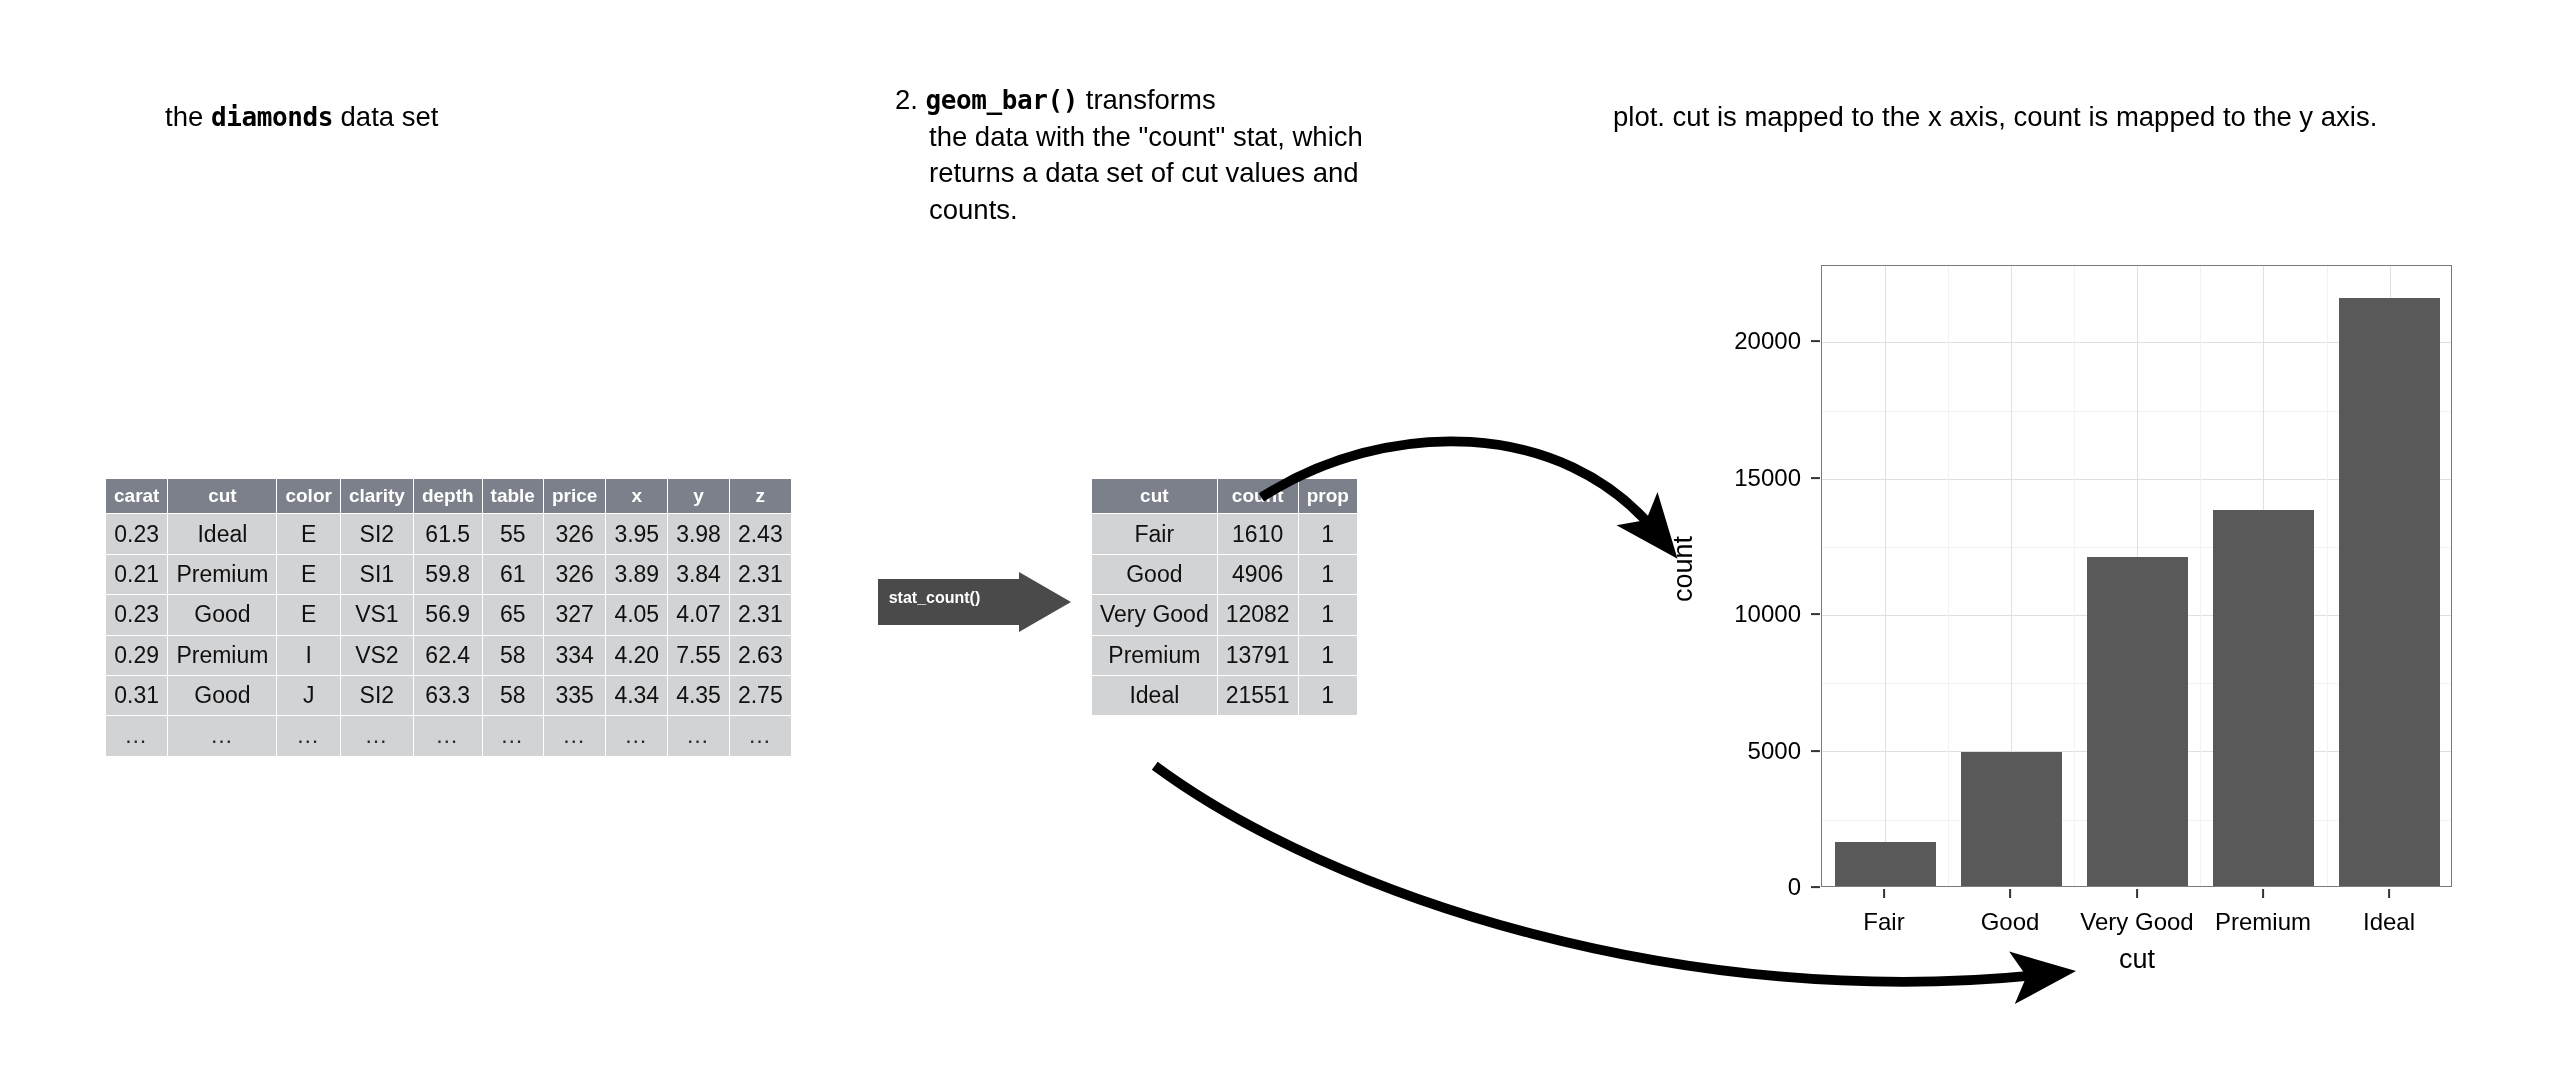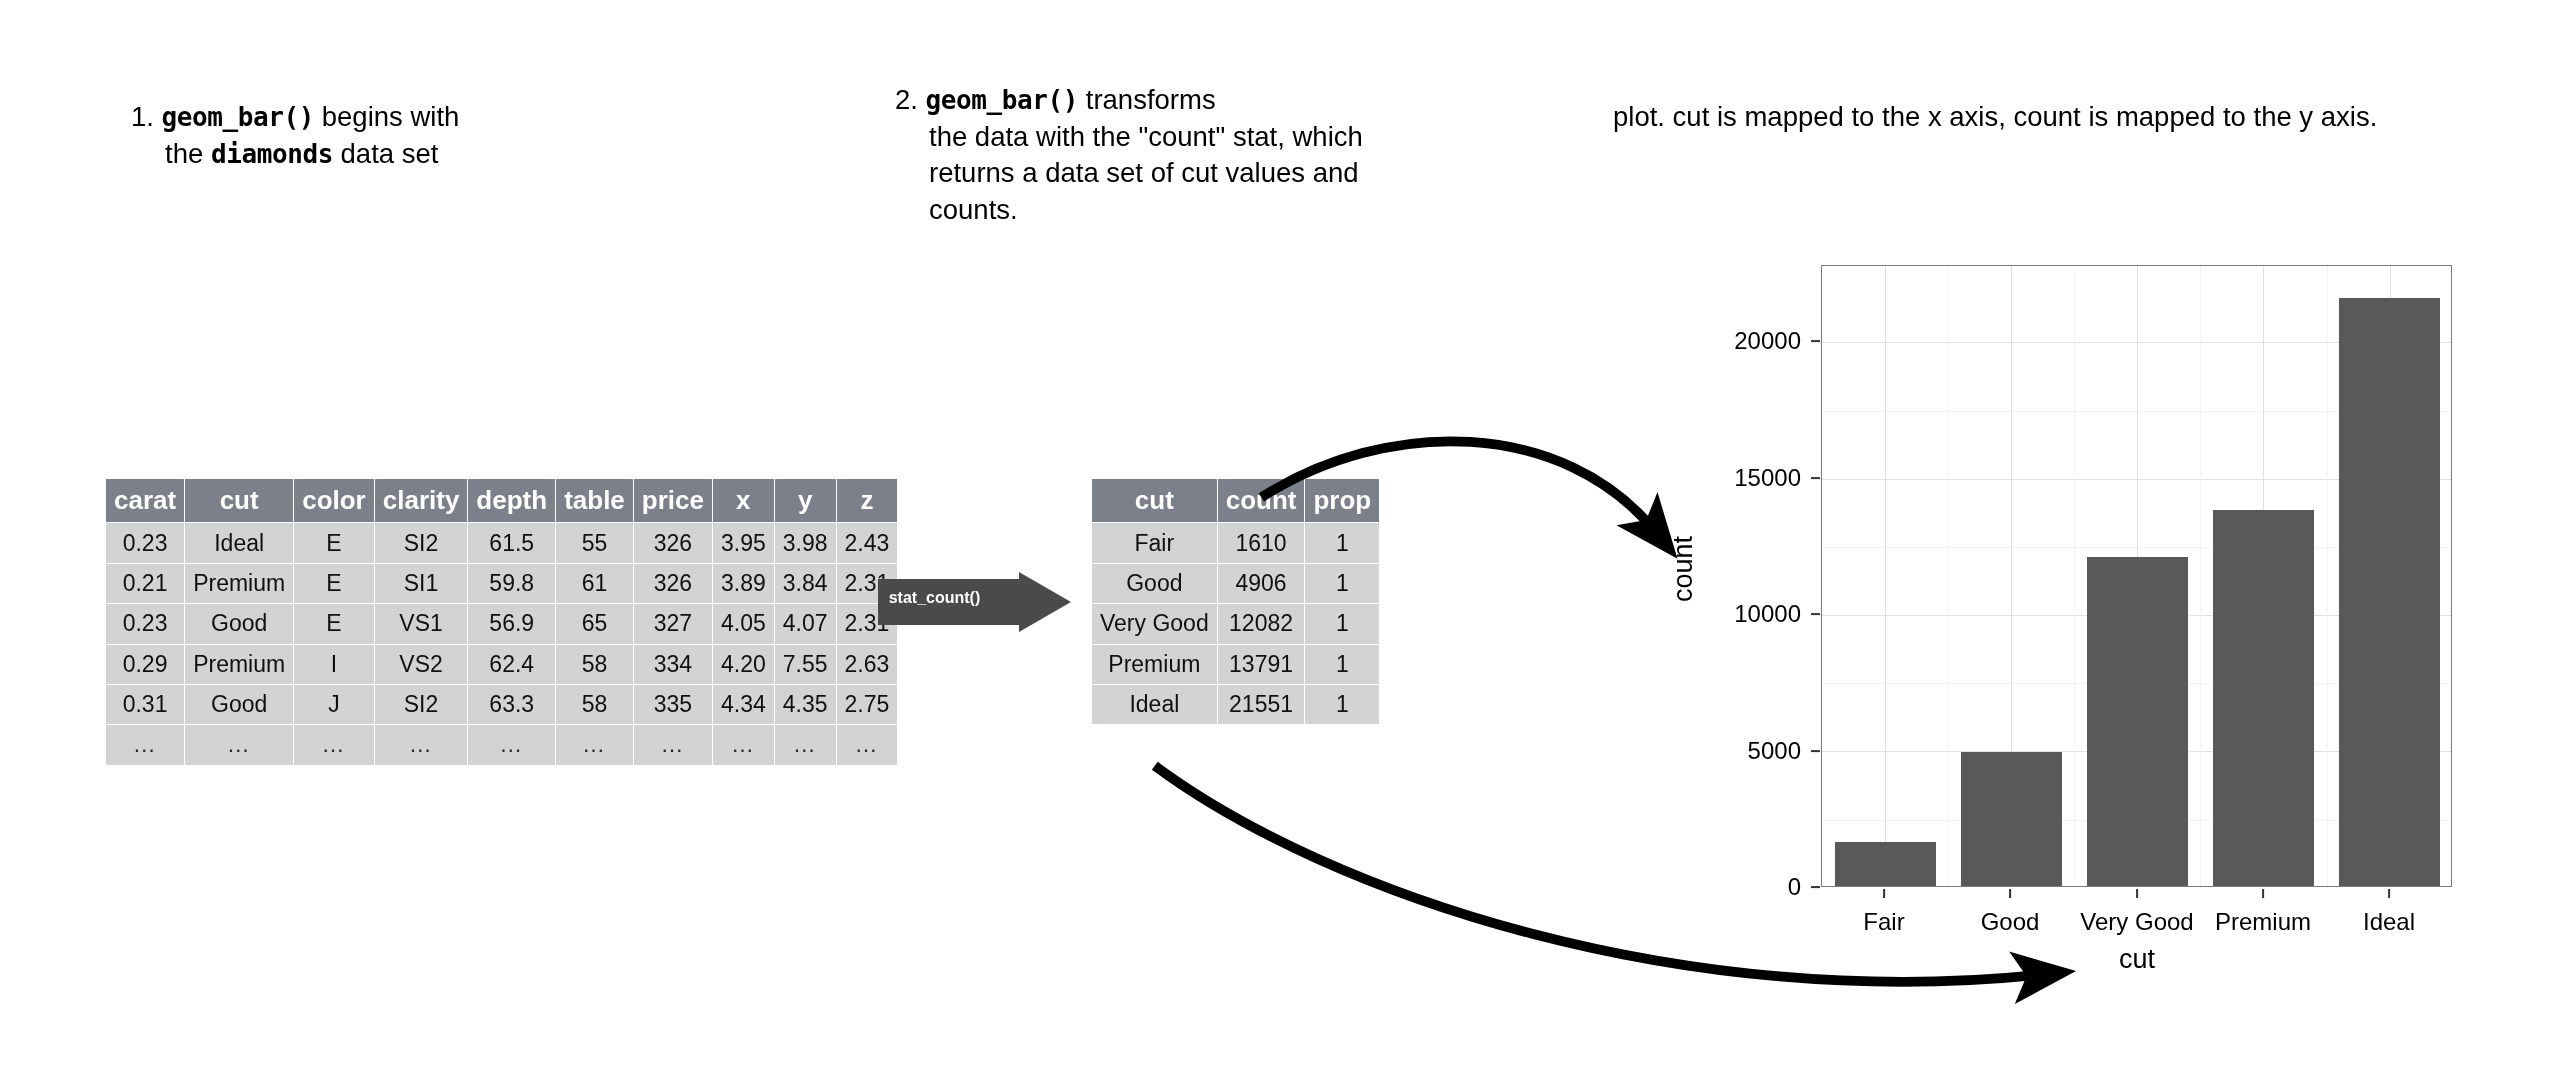--- a/index.html
+++ b/index.html
@@ -46,21 +46,21 @@
     background: #ffffff;
     font-size: 23px;
   }
   .dtable th {
     background: #7b808a;
     color: #ffffff;
     font-weight: bold;
     padding: 6.2px 8px;
     text-align: center;
     white-space: nowrap;
-    font-size: 26px;
+    font-size: 19px;
   }
   .dtable td {
     background: #d2d3d5;
     color: #101010;
     padding: 6.2px 8px;
     text-align: center;
     white-space: nowrap;
     font-size: 23px;
   }
   .dtable td.dots { color: #2a2a2a; letter-spacing: 1.8px; }
@@ -204,24 +204,20 @@
     top: 686px;
     font-size: 27px;
     transform: translateX(-50%);
     white-space: nowrap;
   }
 </style>
 </head>
 <body>
 
 <div class="caption" id="caption-1">
-  <span class="cap-first-line">
-    <span class="num">1.</span>
-    <span class="code">geom_bar()</span><span class="body"> begins with</span>
-  </span>
   <span class="cap-indent">
     <span>the </span><span class="code">diamonds</span><span> data set</span>
   </span>
 </div>
 
 <div class="caption" id="caption-2">
   <span class="cap-first-line">
     <span class="num">2.</span>
     <span class="code">geom_bar()</span><span class="body"> transforms</span>
   </span>

